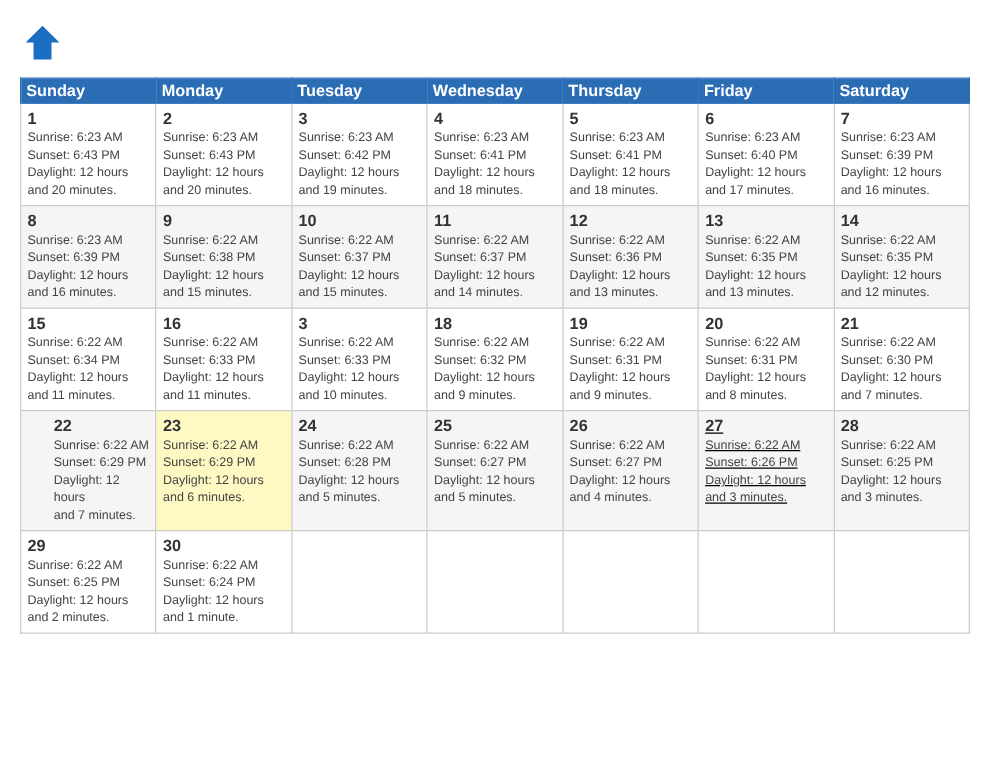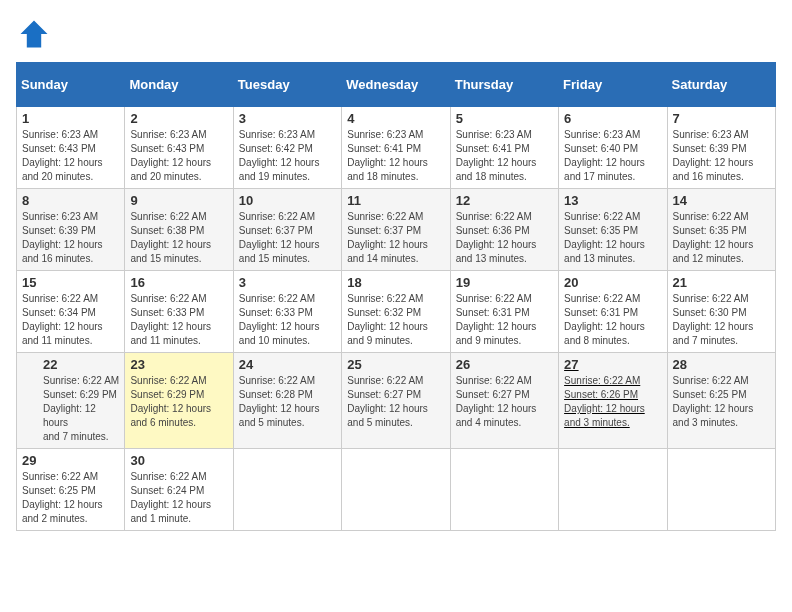--- a/index.html
+++ b/index.html
@@ -53,21 +53,21 @@
       color: #555;
     }
     .calendar-table {
       width: 100%;
       border-collapse: collapse;
       font-size: 11px;
     }
     .calendar-table th {
       background-color: #2a6db5;
       color: #fff;
-      padding: 14px 4px;
+      padding: 2px 4px;
       text-align: left;
       font-size: 13px;
       font-weight: bold;
       border: 1px solid #2a6db5;
     }
     .calendar-table td {
       border: 1px solid #ccc;
       vertical-align: top;
       padding: 4px 5px;
       width: 14.28%;

